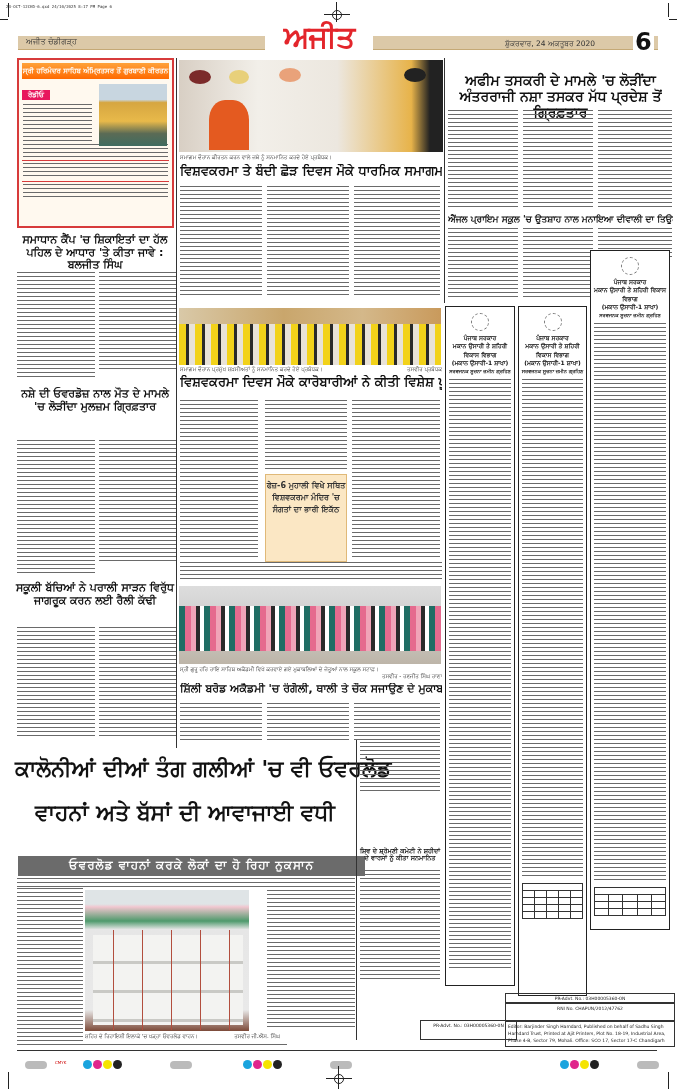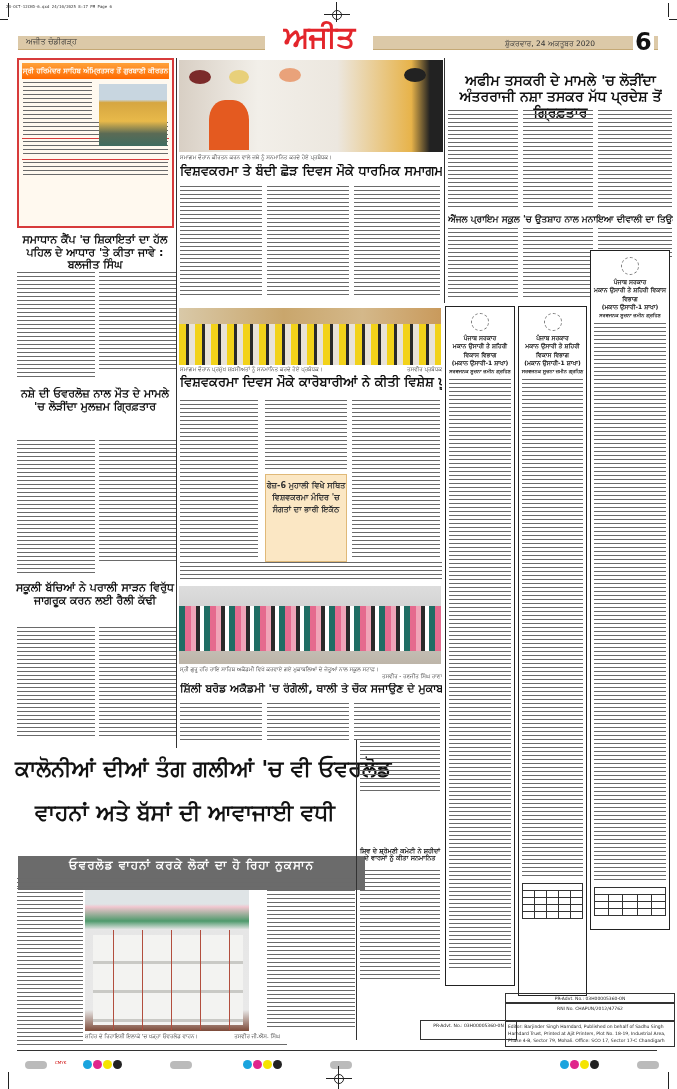--- a/index.html
+++ b/index.html
@@ -21,21 +21,21 @@
 .tagpink{display:inline-block;background:#e8165d;color:#fff;font-size:7px;font-weight:bold;padding:1px 6px;margin:2px 3px}
 .temple{position:absolute;top:24px;right:5px;width:68px;height:62px;background:linear-gradient(180deg,#c8d6e0 0,#c8d6e0 25%,#d6a640 30%,#e8b94a 60%,#5b6b55 80%,#3f6c60 100%)}
 .fillerlines{background:repeating-linear-gradient(to bottom,#6a6a6a 0,#6a6a6a 1px,transparent 1px,transparent 4px)}
 .hl{font-weight:bold;color:#111;text-align:center;line-height:1.15}
 .photo{overflow:hidden}
 .cap{font-size:5.5px;color:#333;white-space:nowrap;overflow:hidden}
 .rule{position:absolute;background:#333}
 .adbox{position:absolute;border:1px solid #222;background:#fff}
 .adbox .emb{width:18px;height:18px;border-radius:50%;border:1px dashed #777;margin:6px auto 3px}
 .adbox .t{font-size:6px;font-weight:bold;text-align:center;line-height:1.4}
-.greyband{top:856px;left:18px;width:347px;height:34px;background:#6b6b6b;color:#fff;font-size:12px;font-weight:bold;text-align:center;line-height:18px;letter-spacing:1px}
+.greyband{top:856px;left:18px;width:347px;height:20px;background:#6b6b6b;color:#fff;font-size:12px;font-weight:bold;text-align:center;line-height:18px;letter-spacing:1px}
 .quote{top:474px;left:265px;width:82px;height:88px;background:#fbe7c4;border:1px solid #e0b978;font-size:8px;text-align:center;line-height:1.5;padding-top:5px;font-weight:bold;color:#333}
 .footer-box{position:absolute;border:1px solid #333;font-size:4.5px;line-height:1.5;text-align:center;padding:2px;color:#222}
 .dot{position:absolute;width:9px;height:9px;border-radius:50%}
 .pill{position:absolute;height:8px;border-radius:4px;background:#bbb}
 table.mini{border-collapse:collapse;font-size:4px;width:100%}
 table.mini td{border:1px solid #333;height:7px;padding:0 1px}
 </style>
 </head>
 <body>
 
@@ -49,20 +49,21 @@
 <div class="abs crop" style="top:19px;left:669px;width:8px;height:1px"></div>
 
 <div class="abs hdrbar"></div>
 <div class="abs hdr-left">ਅਜੀਤ ਚੰਡੀਗੜ੍ਹ</div>
 <div class="abs masthead">ਅਜੀਤ</div>
 <div class="abs hdr-date">ਸ਼ੁੱਕਰਵਾਰ, 24 ਅਕਤੂਬਰ 2020</div>
 <div class="abs pageno">6</div>
 
 <div class="abs redbox">
   <div class="title">ਸ੍ਰੀ ਹਰਿਮੰਦਰ ਸਾਹਿਬ ਅੰਮ੍ਰਿਤਸਰ ਤੋਂ ਗੁਰਬਾਣੀ ਕੀਰਤਨ</div>
+  <div><span class="tagpink">ਰੇਡੀਓ</span></div>
   <div class="fillerlines" style="margin:2px 80px 2px 4px;height:22px"></div>
   <div class="fillerlines" style="margin:2px 80px 2px 4px;height:14px"></div>
   <div class="fillerlines" style="margin:2px 4px;height:14px"></div>
   <div style="border-top:1px solid #d73b3b;margin:2px 3px"></div>
   <div class="fillerlines" style="margin:2px 4px;height:16px"></div>
   <div style="border-top:1px solid #d73b3b;margin:2px 3px"></div>
   <div class="fillerlines" style="margin:2px 4px;height:14px"></div>
   <div class="temple"></div>
 </div>
 
@@ -84,21 +85,21 @@
 <div class="abs fillerlines" style="top:110px;left:523px;width:70px;height:98px"></div>
 <div class="abs fillerlines" style="top:110px;left:598px;width:74px;height:98px"></div>
 <div class="abs hl" style="top:214px;left:448px;width:225px;font-size:9px;white-space:nowrap;overflow:hidden">ਐਂਜਲ ਪ੍ਰਾਇਮ ਸਕੂਲ 'ਚ ਉਤਸ਼ਾਹ ਨਾਲ ਮਨਾਇਆ ਦੀਵਾਲੀ ਦਾ ਤਿਉਹਾਰ</div>
 <div class="abs fillerlines" style="top:228px;left:448px;width:70px;height:70px"></div>
 <div class="abs fillerlines" style="top:228px;left:523px;width:70px;height:70px"></div>
 <div class="abs fillerlines" style="top:228px;left:598px;width:74px;height:30px"></div>
 
 <div class="abs hl" style="top:234px;left:15px;width:160px;font-size:11px">ਸਮਾਧਾਨ ਕੈਂਪ 'ਚ ਸ਼ਿਕਾਇਤਾਂ ਦਾ ਹੱਲ ਪਹਿਲ ਦੇ ਆਧਾਰ 'ਤੇ ਕੀਤਾ ਜਾਵੇ : ਬਲਜੀਤ ਸਿੰਘ</div>
 <div class="abs fillerlines" style="top:272px;left:17px;width:78px;height:108px"></div>
 <div class="abs fillerlines" style="top:272px;left:99px;width:78px;height:100px"></div>
-<div class="abs hl" style="top:388px;left:15px;width:160px;font-size:11px">ਨਸ਼ੇ ਦੀ ਓਵਰਲੋਜ਼ ਨਾਲ ਮੌਤ ਦੇ ਮਾਮਲੇ 'ਚ ਲੋੜੀਂਦਾ ਮੁਲਜ਼ਮ ਗ੍ਰਿਫ਼ਤਾਰ</div>
+<div class="abs hl" style="top:388px;left:15px;width:160px;font-size:11px">ਨਸ਼ੇ ਦੀ ਓਵਰਡੋਜ਼ ਨਾਲ ਮੌਤ ਦੇ ਮਾਮਲੇ 'ਚ ਲੋੜੀਂਦਾ ਮੁਲਜ਼ਮ ਗ੍ਰਿਫ਼ਤਾਰ</div>
 <div class="abs fillerlines" style="top:440px;left:17px;width:78px;height:134px"></div>
 <div class="abs fillerlines" style="top:440px;left:99px;width:78px;height:124px"></div>
 <div class="abs hl" style="top:582px;left:15px;width:160px;font-size:11px">ਸਕੂਲੀ ਬੱਚਿਆਂ ਨੇ ਪਰਾਲੀ ਸਾੜਨ ਵਿਰੁੱਧ ਜਾਗਰੂਕ ਕਰਨ ਲਈ ਰੈਲੀ ਕੱਢੀ</div>
 <div class="abs fillerlines" style="top:627px;left:17px;width:78px;height:112px"></div>
 <div class="abs fillerlines" style="top:627px;left:99px;width:78px;height:112px"></div>
 
 <div class="abs photo" style="top:308px;left:179px;width:262px;height:57px;background:linear-gradient(90deg,#d9c9a8,#c9a66c 40%,#d4b88a 70%,#c99a5c)">
   <div style="position:absolute;inset:16px 0 0 0;background:repeating-linear-gradient(90deg,#f2d21a 0,#f2d21a 7px,#2a2a2a 7px,#2a2a2a 10px,#e8e2d8 10px,#e8e2d8 16px)"></div>
 </div>
 <div class="abs cap" style="top:366px;left:180px;width:200px">ਸਮਾਗਮ ਦੌਰਾਨ ਪ੍ਰਮੁੱਖ ਸ਼ਖ਼ਸੀਅਤਾਂ ਨੂੰ ਸਨਮਾਨਿਤ ਕਰਦੇ ਹੋਏ ਪ੍ਰਬੰਧਕ।</div>

